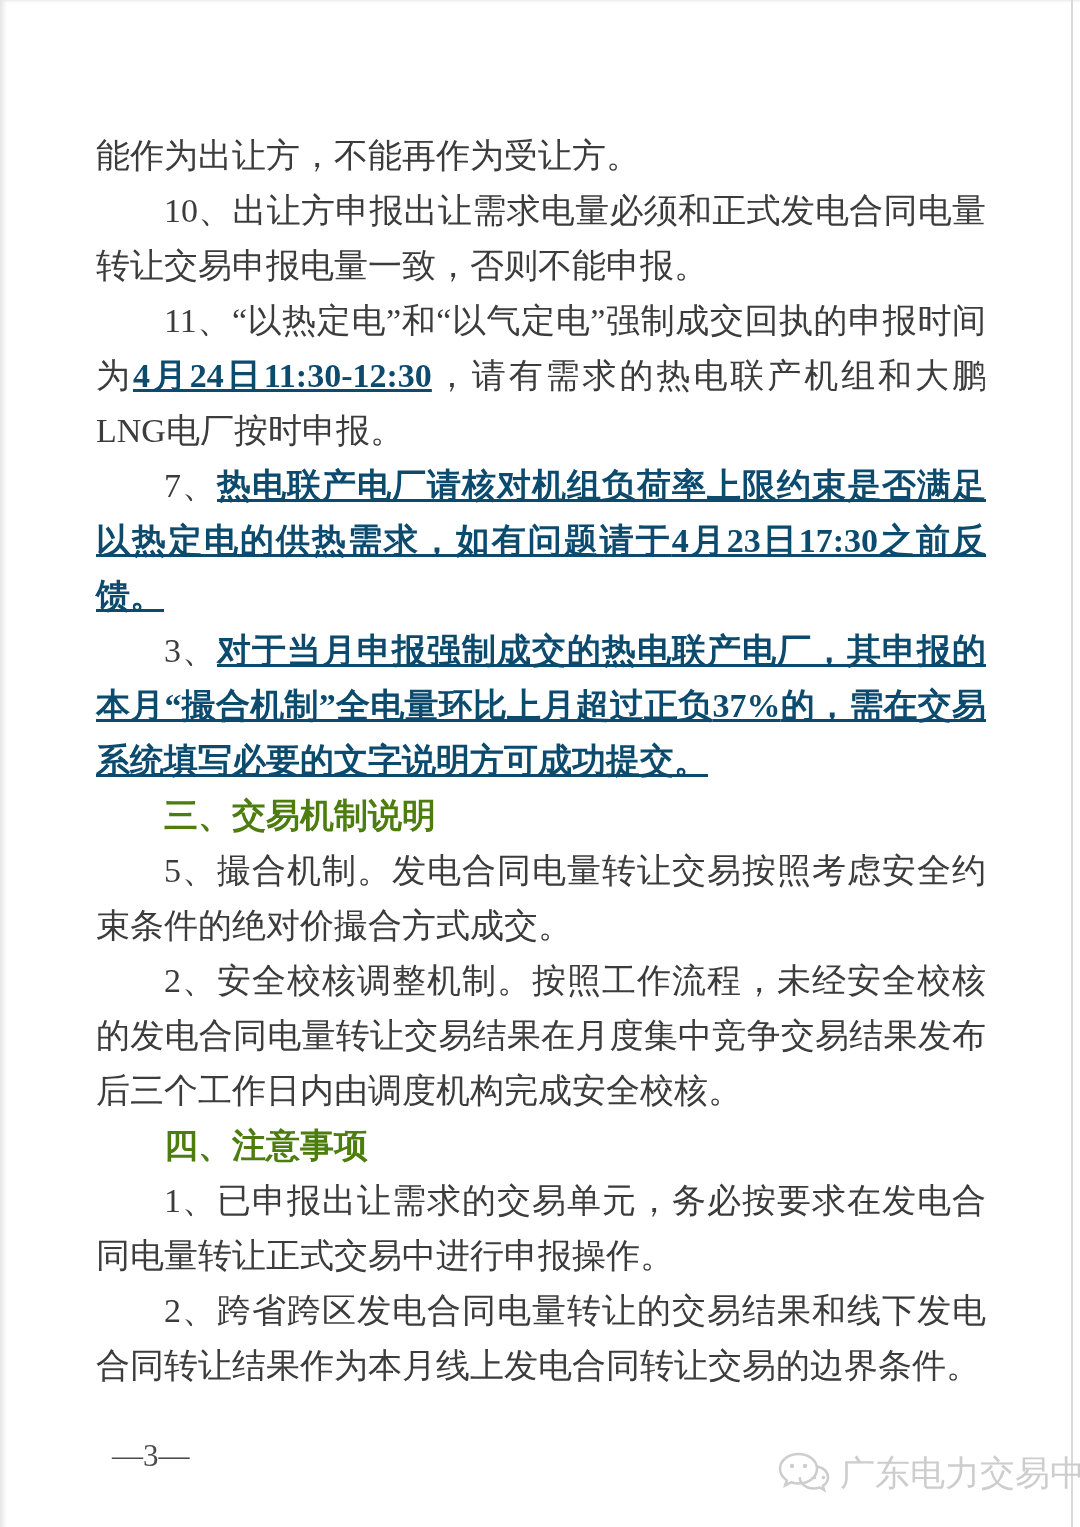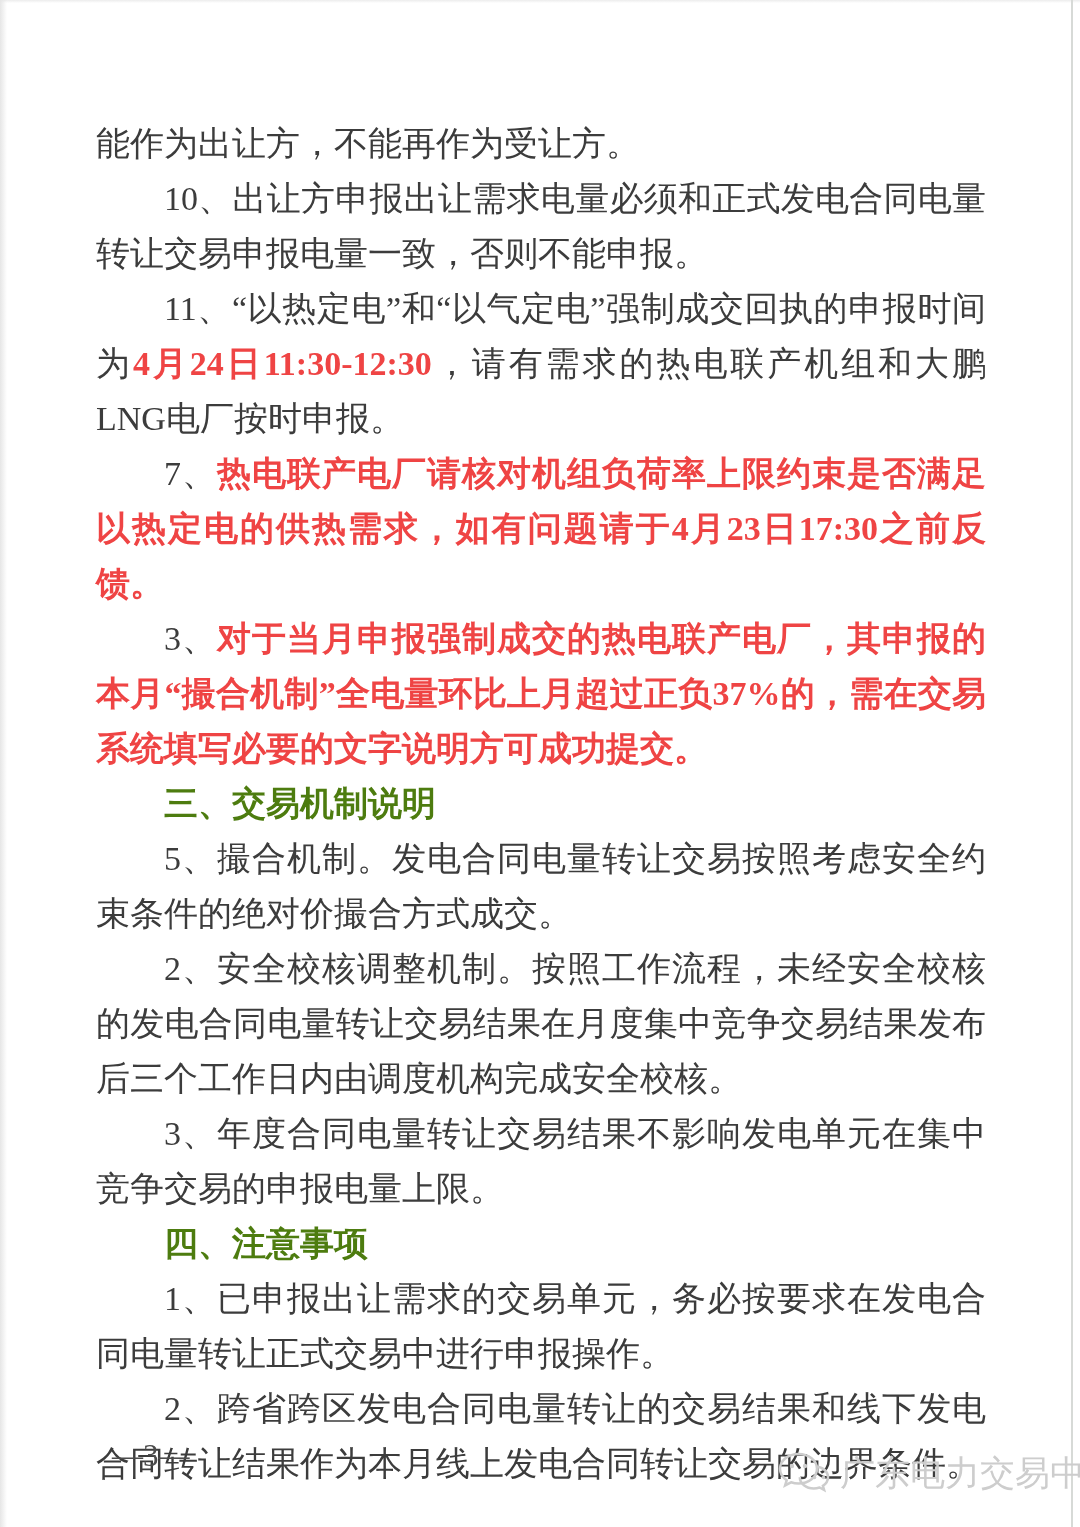--- a/index.html
+++ b/index.html
@@ -19,35 +19,35 @@
     position: absolute; left: 0; top: 0; width: 100%; height: 3px;
     background: linear-gradient(to bottom, #ececec, rgba(255,255,255,0));
   }
   .scan-line-right {
     position: absolute; left: 1071px; top: 0; width: 2px; height: 100%;
     background: #d7dad7;
   }
   
   .doc-body {
     position: absolute;
-    left: 96px; top: 116px; width: 890px;
+    left: 96px; top: 128px; width: 890px;
     font-size: 34px;
     line-height: 55px;
     color: #3c3c3c;
     text-align: justify;
   }
   .para { margin: 0; }
   .para.indent { text-indent: 68px; }
   .para.heading {
     font-family: "Liberation Sans", sans-serif;
     font-weight: 700;
     color: #4d7c0f;
     text-align: left;
   }
-  .run.bold { font-weight: 700; color: #ef4444; }
+  .run.bold { font-weight: 700; color: #0c4a6e; text-decoration: underline; }
   
   .page-number {
     position: absolute; left: 112px; top: 1438px;
     font-size: 31px; color: #4c4c4c;
     font-family: "Liberation Serif", serif;
   }
   .watermark {
     position: absolute; left: 778px; top: 1450px;
     display: flex; align-items: center; gap: 10px;
     color: #cdcdcd;
@@ -66,21 +66,20 @@
 
 <div class="doc-body">
     <p class="para"><span class="run">能作为出让方，不能再作为受让方。</span></p>
     <p class="para indent"><span class="run">10、出让方申报出让需求电量必须和正式发电合同电量转让交易申报电量一致，否则不能申报。</span></p>
     <p class="para indent"><span class="run">11、“以热定电”和“以气定电”强制成交回执的申报时间为</span><span class="run bold">4月24日11:30-12:30</span><span class="run">，请有需求的热电联产机组和大鹏LNG电厂按时申报。</span></p>
     <p class="para indent"><span class="run">7、</span><span class="run bold">热电联产电厂请核对机组负荷率上限约束是否满足以热定电的供热需求，如有问题请于</span><span class="run bold">4月23日17:30</span><span class="run bold">之前反馈。</span></p>
     <p class="para indent"><span class="run">3、</span><span class="run bold">对于当月申报强制成交的热电联产电厂，其申报的本月“撮合机制”全电量环比上月超过正负</span><span class="run bold">37%</span><span class="run bold">的，需在交易系统填写必要的文字说明方可成功提交。</span></p>
     <p class="para indent heading"><span class="run">三、交易机制说明</span></p>
     <p class="para indent"><span class="run">5、撮合机制。发电合同电量转让交易按照考虑安全约束条件的绝对价撮合方式成交。</span></p>
     <p class="para indent"><span class="run">2、安全校核调整机制。按照工作流程，未经安全校核的发电合同电量转让交易结果在月度集中竞争交易结果发布后三个工作日内由调度机构完成安全校核。</span></p>
-    <p class="para indent"><span class="run">3、年度合同电量转让交易结果不影响发电单元在集中竞争交易的申报电量上限。</span></p>
     <p class="para indent heading"><span class="run">四、注意事项</span></p>
     <p class="para indent"><span class="run">1、已申报出让需求的交易单元，务必按要求在发电合同电量转让正式交易中进行申报操作。</span></p>
     <p class="para indent"><span class="run">2、跨省跨区发电合同电量转让的交易结果和线下发电合同转让结果作为本月线上发电合同转让交易的边界条件。</span></p>
   </div>
 
 <div class="page-number">—3—</div>
 
 <div class="watermark">
   <span>
     <svg width="52" height="44" viewBox="0 0 52 44">

